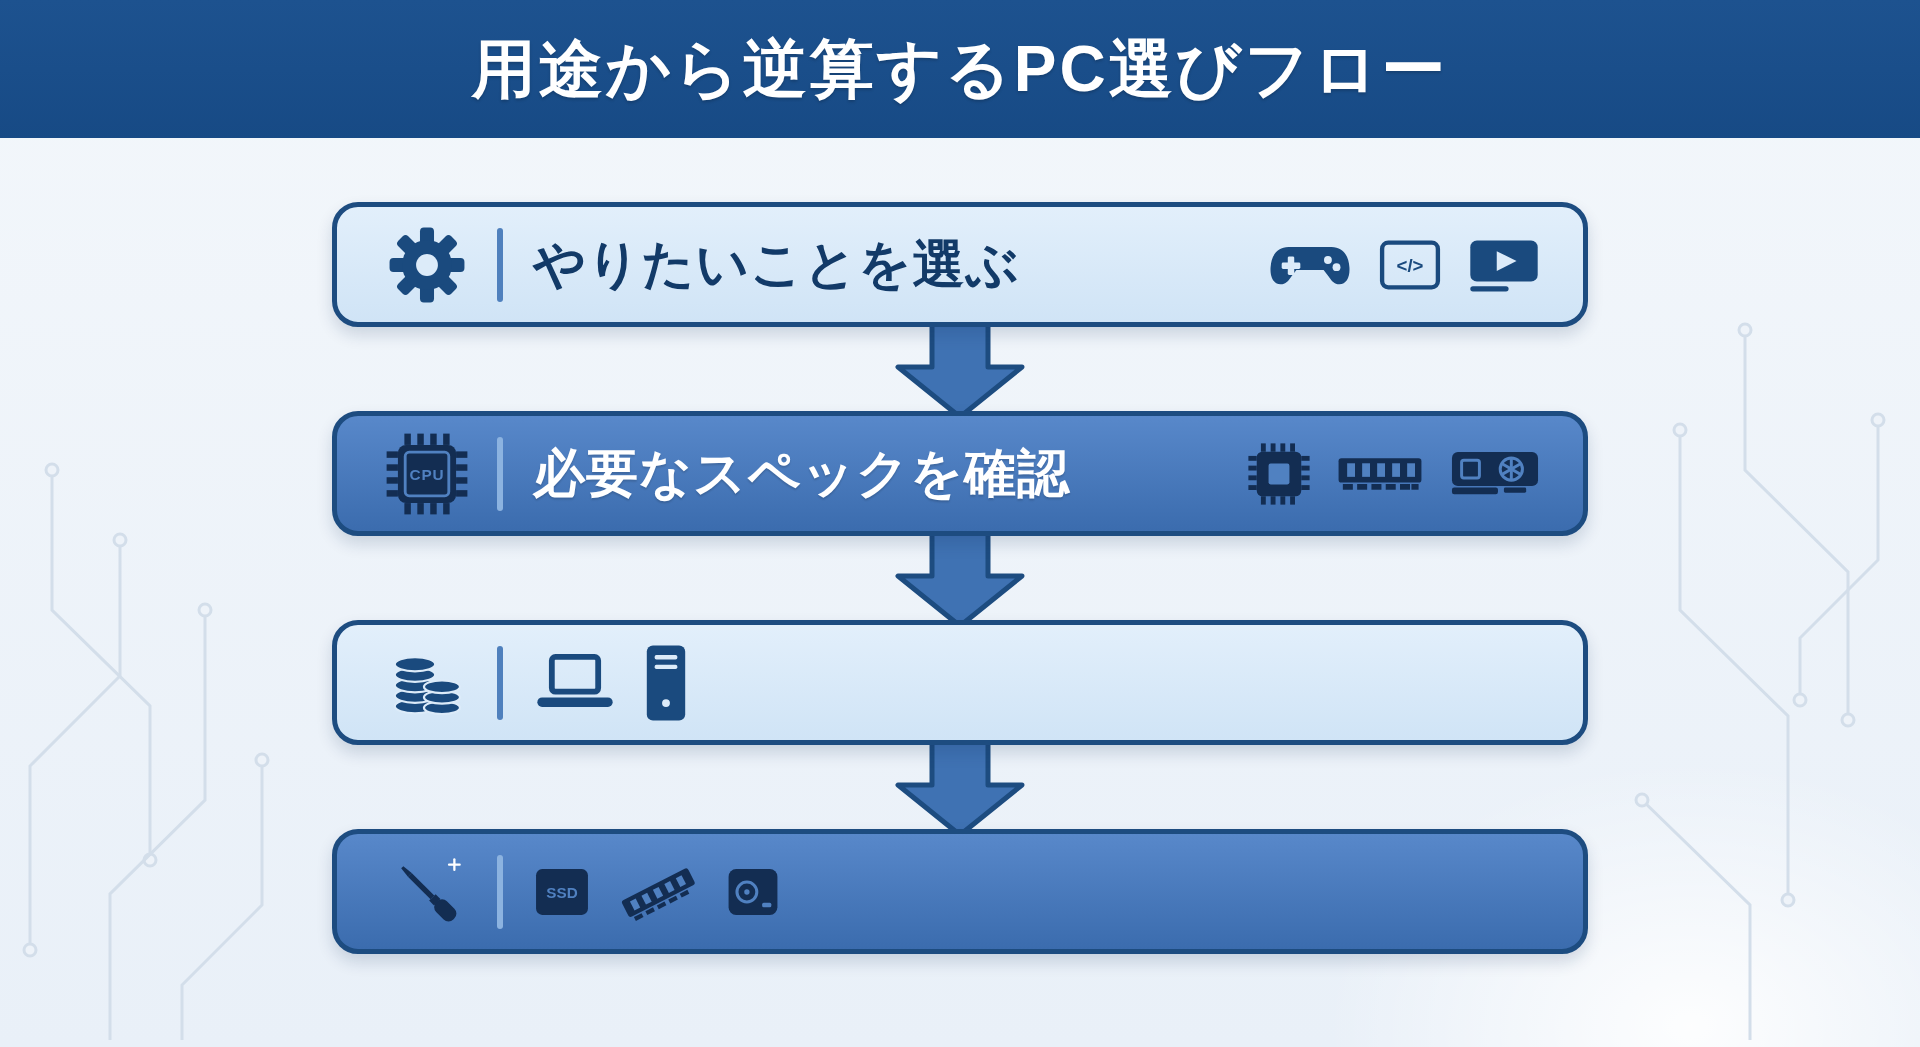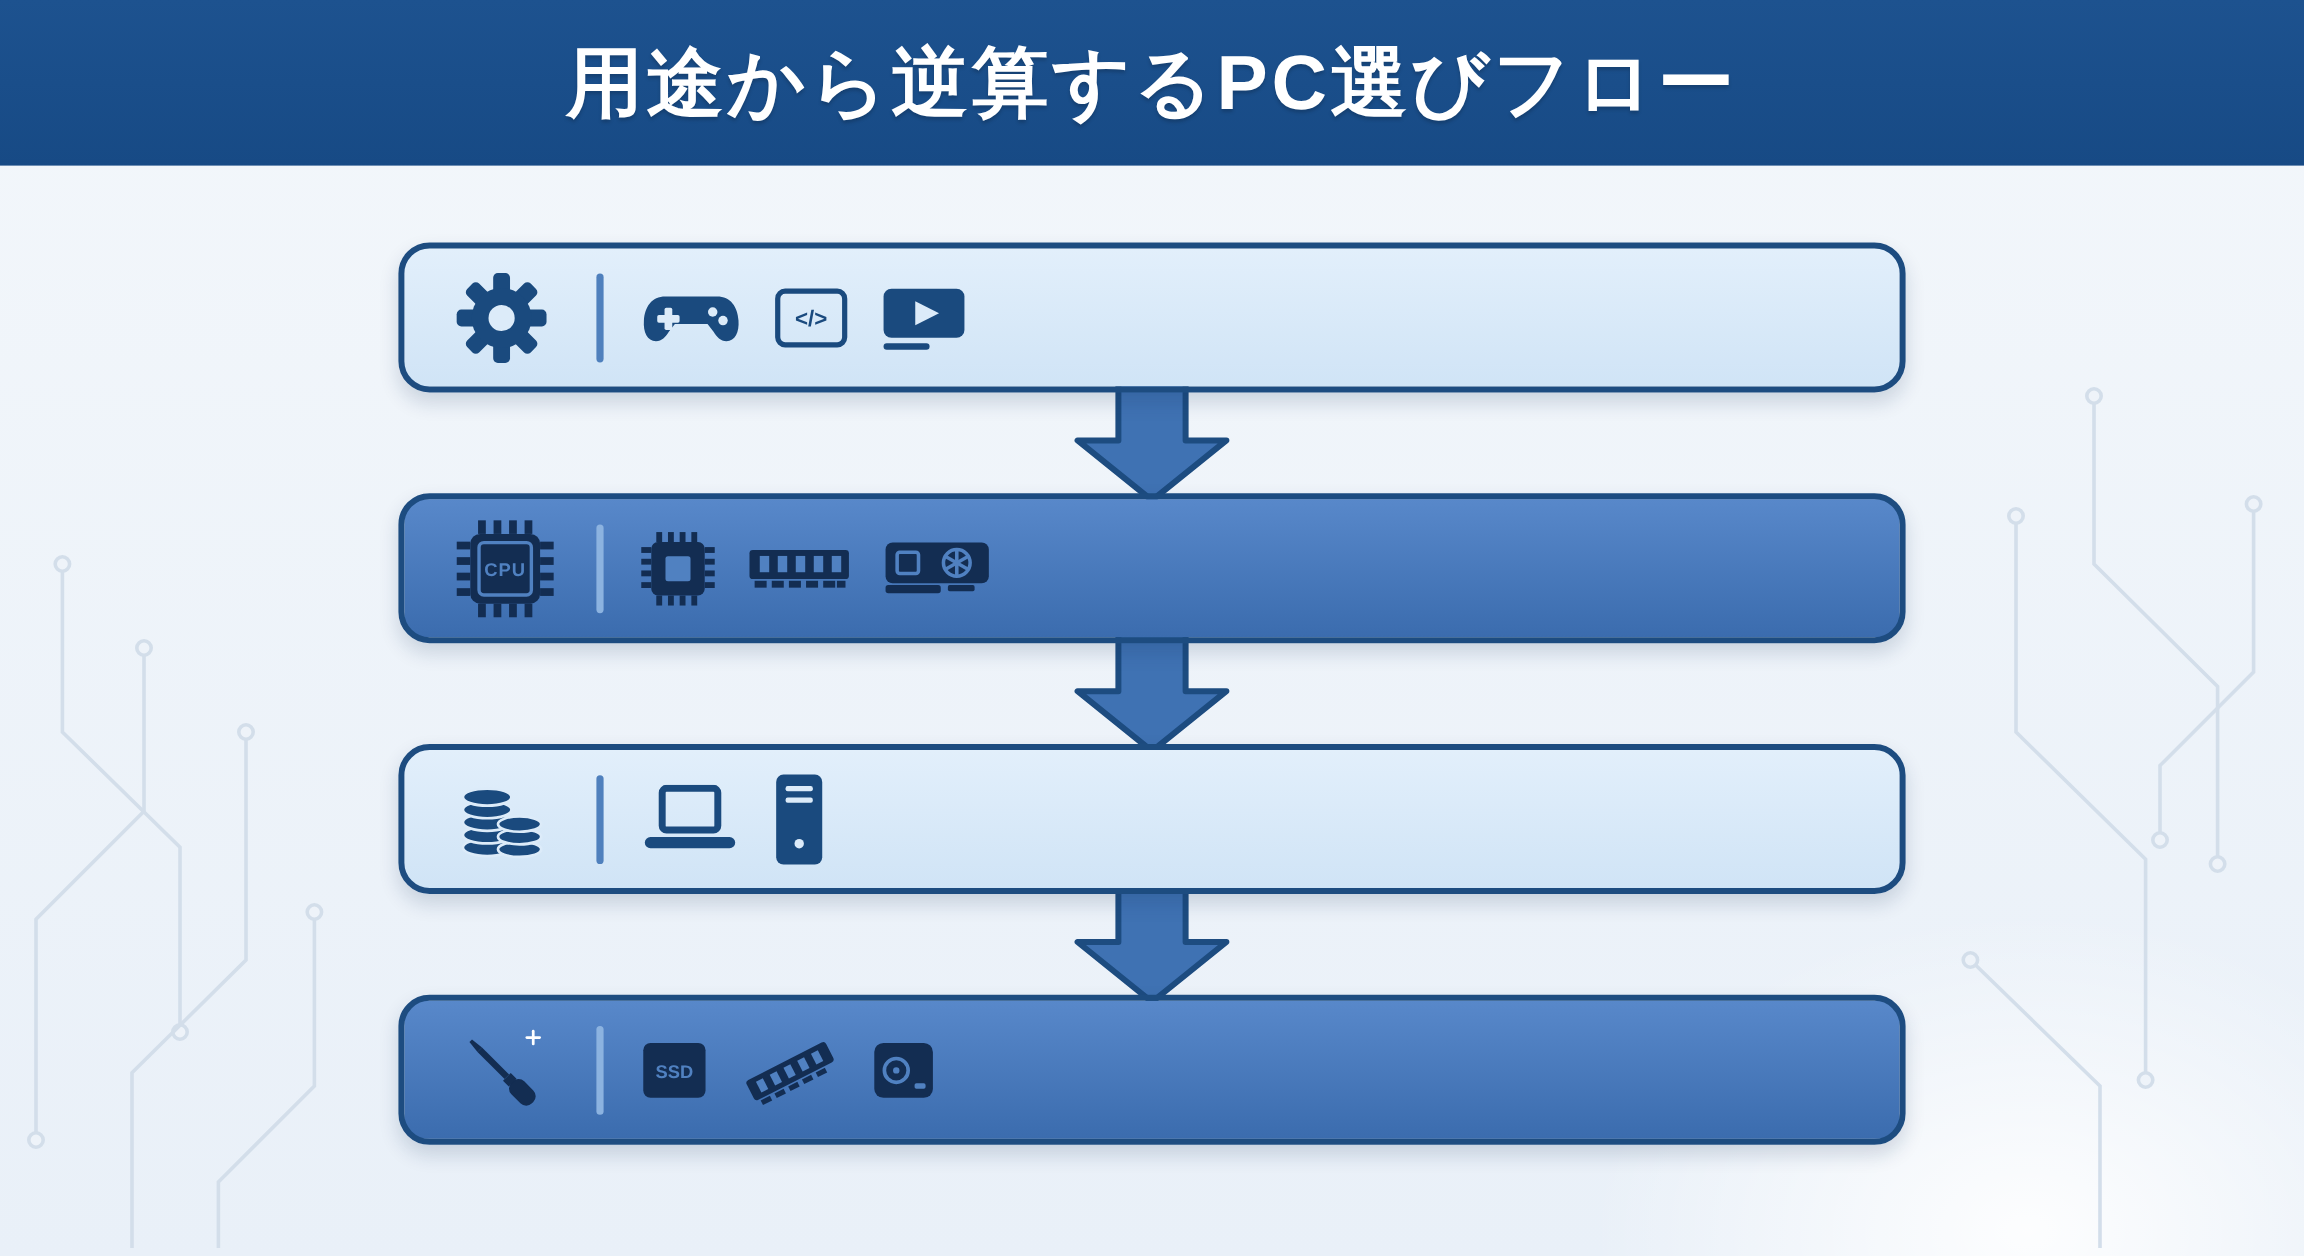--- a/index.html
+++ b/index.html
@@ -34,21 +34,21 @@
     display:flex;flex-direction:column;align-items:center;
   }
   .step{
     position:relative;z-index:2;width:100%;height:125px;
     border:5px solid #1d4c80;border-radius:26px;
     display:flex;align-items:center;padding:0 42px;
     box-shadow:0 8px 16px rgba(15,45,85,.16);
   }
   .step.light{background:linear-gradient(180deg,#e2effb 0%,#d0e4f6 100%);--icon:#1a4a7e;--cut:#dcebf9;}
   .step.dark{background:linear-gradient(180deg,#5888ca 0%,#3b6cae 100%);--icon:#132d52;--cut:#5081c1;}
-  .left-icon{width:96px;display:flex;align-items:center;justify-content:flex-start;flex:0 0 auto}
+  .left-icon{width:96px;display:flex;align-items:center;justify-content:center;flex:0 0 auto}
   .v-divider{width:6px;height:74px;border-radius:3px;margin:0 30px 0 22px;flex:0 0 auto}
   .step.light .v-divider{background:#4f80bd}
   .step.dark .v-divider{background:#8cb3e0}
   .step-label{flex:1;font-size:52px;font-weight:800;white-space:nowrap;letter-spacing:1px}
   .step.light .step-label{color:#123a68}
   .step.dark .step-label{color:#ffffff;text-shadow:0 2px 2px rgba(0,0,0,.15)}
   .right-icons{display:flex;align-items:center;gap:26px;flex:0 0 auto}
   .right-icons svg,.left-icon svg{display:block}
 
   .arrow{position:relative;z-index:1;margin:-10px 0;flex:0 0 auto}
@@ -104,20 +104,21 @@
                 <rect x="41" y="74" width="18" height="24" rx="5"></rect>
               <rect x="2" y="41" width="24" height="18" rx="5"></rect>
                 <rect x="74" y="41" width="24" height="18" rx="5"></rect>
             </g>
             <circle cx="50" cy="50" r="32"></circle>
           </g>
           <circle cx="50" cy="50" r="14" fill="var(--cut)"></circle>
         </svg>
       </span>
       <span class="v-divider"></span>
+      <span class="step-label">やりたいことを選ぶ</span>
       <span class="right-icons">
         <span>
           <svg viewBox="0 0 120 78" width="86" height="56">
             <path fill="var(--icon)" d="M30 14 h60 c16 0 24 12 25 28 c1 14 -4 24 -14 24 c-7 0 -11 -5 -15 -11 l-7 -9 H41 l-7 9 c-4 6 -8 11 -15 11 c-10 0 -15 -10 -14 -24 C6 26 14 14 30 14 z"></path>
             <rect x="29" y="27" width="9" height="26" rx="2" fill="var(--cut)"></rect>
             <rect x="20.5" y="35.5" width="26" height="9" rx="2" fill="var(--cut)"></rect>
             <circle cx="85" cy="32" r="5.5" fill="var(--cut)"></circle>
             <circle cx="97" cy="42" r="5.5" fill="var(--cut)"></circle>
           </svg>
         </span>
@@ -161,20 +162,21 @@
               <rect x="88" y="40" width="14" height="8"></rect>
               <rect x="88" y="56" width="14" height="8"></rect>
               <rect x="88" y="72" width="14" height="8"></rect>
             <rect x="16" y="16" width="72" height="72" rx="10"></rect>
           </g>
           <rect x="25" y="25" width="54" height="54" rx="5" fill="none" stroke="var(--cut)" stroke-width="3.5"></rect>
           <text x="52" y="59" text-anchor="middle" font-size="19" font-weight="bold" letter-spacing="1" fill="var(--cut)">CPU</text>
         </svg>
       </span>
       <span class="v-divider"></span>
+      <span class="step-label">必要なスペックを確認</span>
       <span class="right-icons">
         <span>
           <svg viewBox="0 0 92 92" width="64" height="64">
             <g fill="var(--icon)">
               <rect x="20" y="2" width="7" height="12"></rect>
                 <rect x="34" y="2" width="7" height="12"></rect>
                 <rect x="48" y="2" width="7" height="12"></rect>
                 <rect x="62" y="2" width="7" height="12"></rect>
               <rect x="20" y="78" width="7" height="12"></rect>
                 <rect x="34" y="78" width="7" height="12"></rect>

